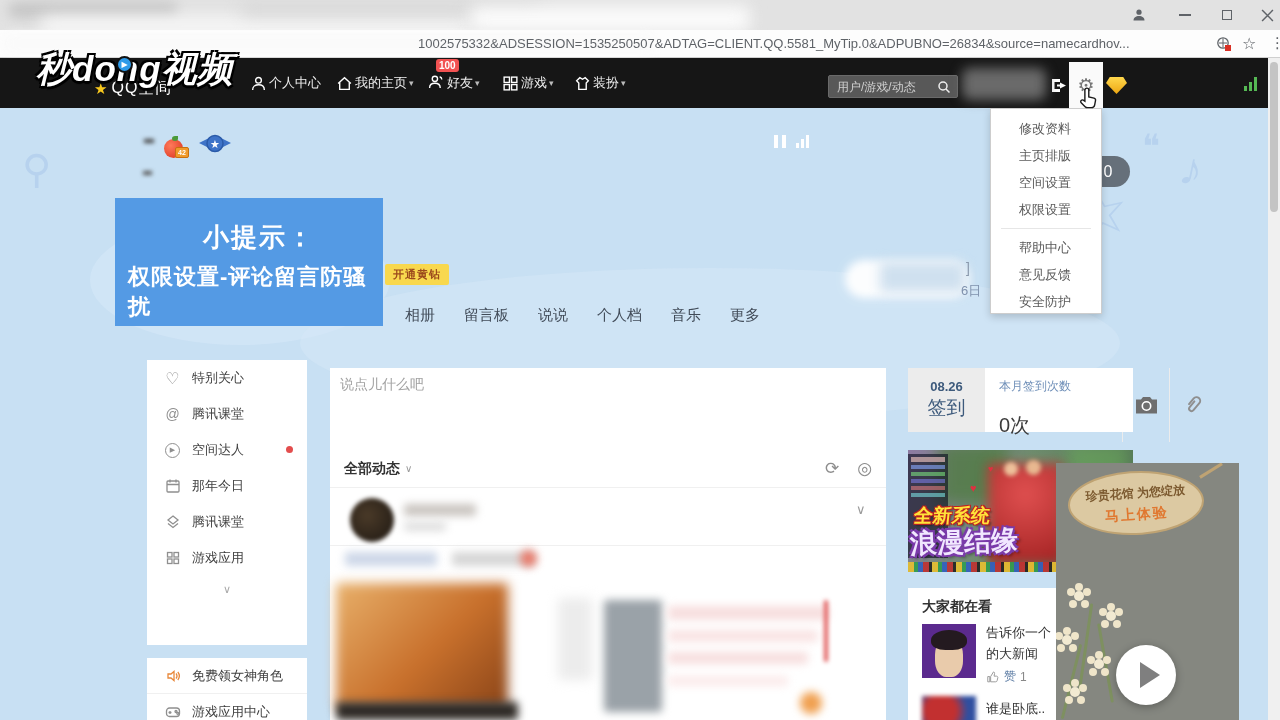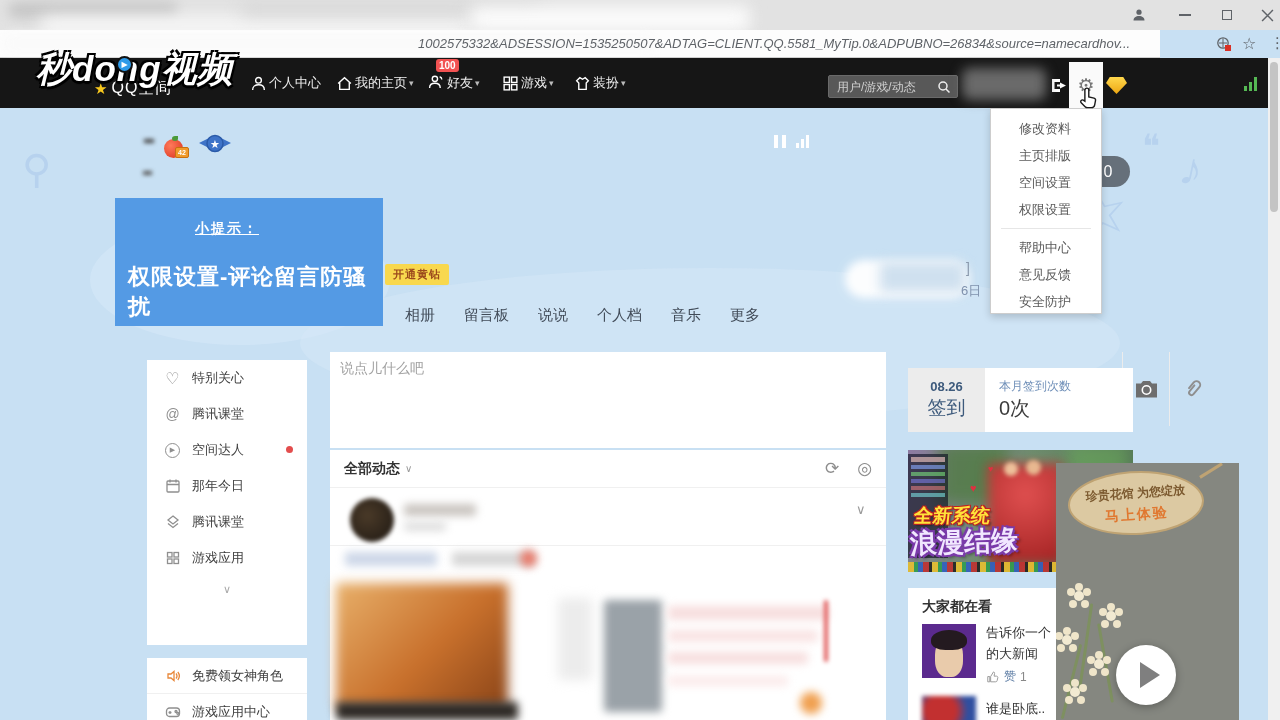--- a/index.html
+++ b/index.html
@@ -3,21 +3,21 @@
 <meta charset="utf-8">
 <style>
   * { margin:0; padding:0; box-sizing:border-box; }
   body { font-family:"Liberation Sans","DejaVu Sans",sans-serif; background:#000; }
   #screen { position:relative; width:1280px; height:720px; overflow:hidden; background:#c8e0f3; }
   .abs { position:absolute; }
   .blur2 { filter:blur(2px); } .blur4 { filter:blur(4px); } .blur6 { filter:blur(6px); } .blur8 { filter:blur(8px); }
 
   
   .titlebar { position:absolute; left:0; top:0; width:1280px; height:30px; background:#e2e2e2; }
-  .urlbar { position:absolute; left:0; top:30px; width:1160px; height:28px; background:#fdfdfd; border-bottom:1px solid #cfcfcf;font-style:italic; }
+  .urlbar { position:absolute; left:0; top:30px; width:1280px; height:28px; background:#fdfdfd; border-bottom:1px solid #cfcfcf; }
   .url-text { position:absolute; left:418px; top:6px; font-size:13px; color:#5f6368; white-space:nowrap; }
   .winbtn { position:absolute; top:4px; width:30px; height:22px; display:flex; align-items:center; justify-content:center; }
   .mini-bar { width:12px; height:2px; background:#5f6368; }
   .restore-box { width:10px; height:10px; border:1.5px solid #5f6368; }
   .smudge { position:absolute; border-radius:8px; }
 
   
   .navbar { position:absolute; left:0; top:58px; width:1280px; height:50px; background:#161616; }
   .nav-item { position:absolute; top:0; height:50px; display:flex; align-items:center; gap:2px; color:#ededed; font-size:13px; cursor:pointer; }
   .caret { font-size:9px; color:#bbb; }
@@ -37,21 +37,21 @@
   .gear-glyph { font-size:19px; color:#777; }
   .diamond { position:absolute; left:1106px; top:77px; width:21px; height:17px; background:linear-gradient(#ffd84d,#eda612); clip-path:polygon(50% 100%,0 35%,18% 0,82% 0,100% 35%); }
   .sigbar { position:absolute; bottom:0; background:#55b954; width:3px; }
 
   
   .deco { color:#b7d2ee; position:absolute; }
   .deco-ellipse { position:absolute; background:#d5e7f8; border-radius:50%; opacity:.6; }
 
   
   .tipbox { position:absolute; left:115px; top:198px; width:268px; height:128px; background:#549ae4; color:#fff; z-index:10; }
-  .tip1 { position:absolute; left:80px; top:22px; font-size:14px; font-weight:bold; letter-spacing:2px;text-decoration:underline; }
+  .tip1 { position:absolute; left:88px; top:22px; font-size:26px; font-weight:bold; letter-spacing:2px; }
   .tip2 { position:absolute; left:13px; top:64px; font-size:22px; font-weight:bold; letter-spacing:1px; }
 
   
   .tabrow { position:absolute; left:405px; top:306px; display:flex; gap:29px; font-size:15px; color:#414b58; font-weight:500; }
   .tabrow span { cursor:pointer; }
 
   .yellow-cta { position:absolute; left:385px; top:264px; width:64px; height:21px; background:#f8d84e; border-radius:2px; color:#9c4a1c; font-size:11px; font-weight:bold; display:flex; align-items:center; justify-content:center; letter-spacing:1px; }
 
   
   .dropdown { position:absolute; left:990px; top:108px; width:112px; height:206px; background:#fff; border:1px solid #cdcdcd; box-shadow:0 3px 8px rgba(0,0,0,.18); z-index:40; padding-top:6px; }
@@ -66,41 +66,41 @@
   .side-row.active { height:42px; background:#f3f3f3; border-bottom:1px solid #ebebeb; color:#222; }
   .side-ico { width:17px; height:17px; display:flex; align-items:center; justify-content:center; color:#8f8f8f; font-size:14px; flex:none; }
   .side-ico svg { width:16px; height:16px; }
   .side-ico svg * { stroke:#8f8f8f; fill:none; stroke-width:1.3; }
   .side-row.active .side-ico svg * { stroke:#3a7ad9; }
   .red-dot { position:absolute; right:14px; top:14px; width:7px; height:7px; border-radius:50%; background:#e34d4d; }
   .side-chevron { height:27px; display:flex; align-items:center; justify-content:center; color:#a8a8a8; font-size:11px; cursor:pointer; }
   .playcirc { width:15px; height:15px; border:1.3px solid #8f8f8f; border-radius:50%; font-size:7px; color:#8f8f8f; display:flex; align-items:center; justify-content:center; }
 
   
-  .composer { left:330px; top:352px; width:556px; height:96px;text-decoration:underline; }
+  .composer { left:330px; top:368px; width:556px; height:96px;text-decoration:underline; }
   .composer textarea { position:absolute; left:10px; top:8px; width:440px; height:58px; border:none; outline:none; resize:none; font-family:inherit; font-size:14px; color:#333; background:transparent; }
   .composer textarea::placeholder { color:#a2a2a2; }
   .comp-cell { position:absolute; top:0; width:47px; height:74px; border-left:1px solid #ececec; display:flex; align-items:center; justify-content:center; cursor:pointer; }
 
   
   .feedpanel { left:330px; top:450px; width:556px; height:270px; }
   .feed-head { height:38px; border-bottom:1px solid #f0f0f0; display:flex; align-items:center; padding:12px 14px; }
   .feed-title { font-size:14px; font-weight:bold; color:#333; }
   .feed-caret { font-size:10px; color:#999; margin-left:5px; }
   .feed-ico { color:#8d8d8d; font-size:17px; margin-left:18px; cursor:pointer; }
   .bsh { position:absolute; border-radius:3px; }
 
   
   .checkin { left:908px; top:368px; width:225px; height:64px; display:flex; }
   .ck-left { width:77px; height:64px; background:#ececec; text-align:center; cursor:pointer; }
   .ck-date { font-size:13px; font-weight:bold; color:#3d5a7c; margin-top:11px; }
   .ck-act { font-size:19px; color:#3d5a7c; margin-top:1px; }
   .ck-right { flex:1; padding:10px 8px 0 14px; }
   .ck-label { font-size:12px; color:#6f8fb8; }
-  .ck-count { font-size:20px; color:#3c3c3c; margin-top:0; }
+  .ck-count { font-size:20px; color:#3c3c3c; margin-top:17px; }
 
   .ad { left:908px; top:450px; width:225px; height:122px; overflow:hidden; background:linear-gradient(115deg,#8d7ba2 0%,#6d8d6d 45%,#47684a 100%); cursor:pointer; }
   .ad-txt1 { position:absolute; left:6px; top:53px; font-size:19px; font-weight:bold; color:#ffe33a; transform:skewX(-6deg);
     text-shadow:1px 1px 0 #c02020,-1px -1px 0 #c02020,1px -1px 0 #c02020,-1px 1px 0 #c02020,2px 2px 2px rgba(0,0,0,.4); z-index:3; }
   .ad-txt2 { position:absolute; left:2px; top:74px; font-size:27px; font-weight:bold; color:#f1e7ff; transform:rotate(-2deg);
     text-shadow:2px 2px 0 #7a3aaa,-2px -2px 0 #7a3aaa,2px -2px 0 #7a3aaa,-2px 2px 0 #7a3aaa,3px 3px 3px rgba(0,0,0,.4); z-index:3; }
   .ad-strip { position:absolute; left:0; bottom:0; width:225px; height:10px; background:repeating-linear-gradient(90deg,#e8c030 0 6px,#2f9e50 6px 10px,#3060c0 10px 15px,#c03030 15px 21px,#222 21px 24px); opacity:.9; z-index:3; }
   .heart { position:absolute; color:#e03040; font-size:11px; z-index:2; }
 
   .watch { left:908px; top:588px; width:225px; height:132px; }

